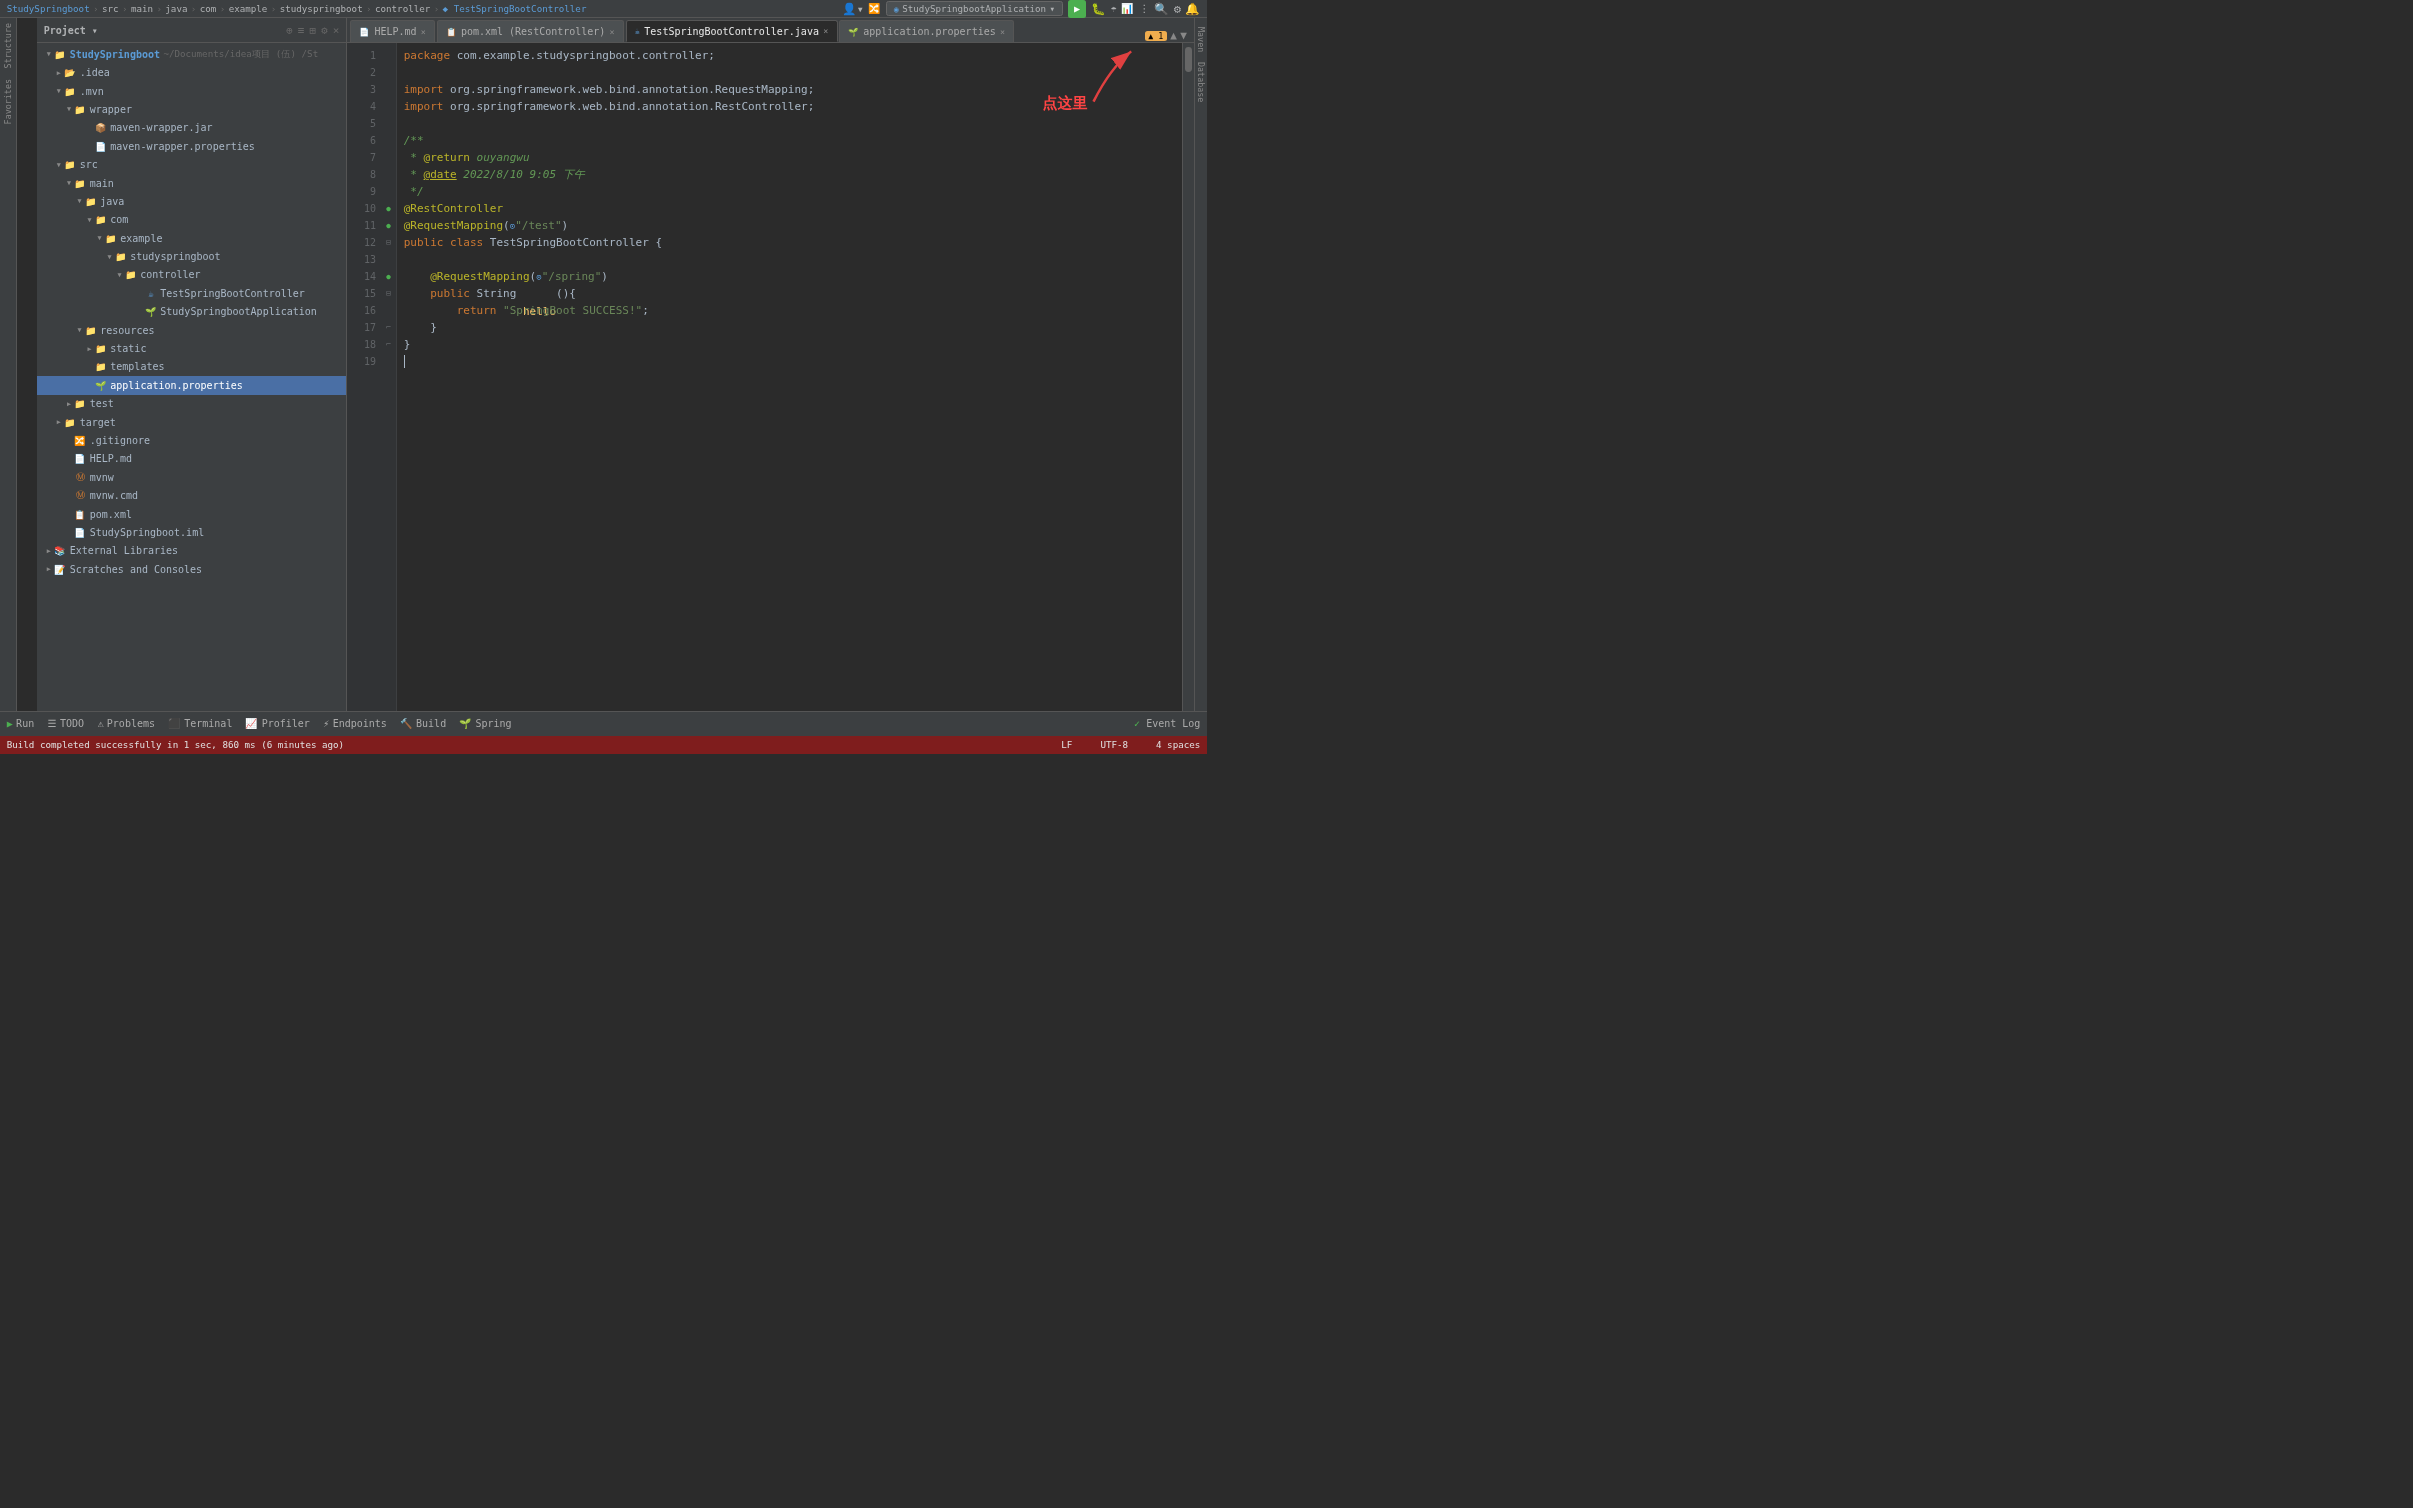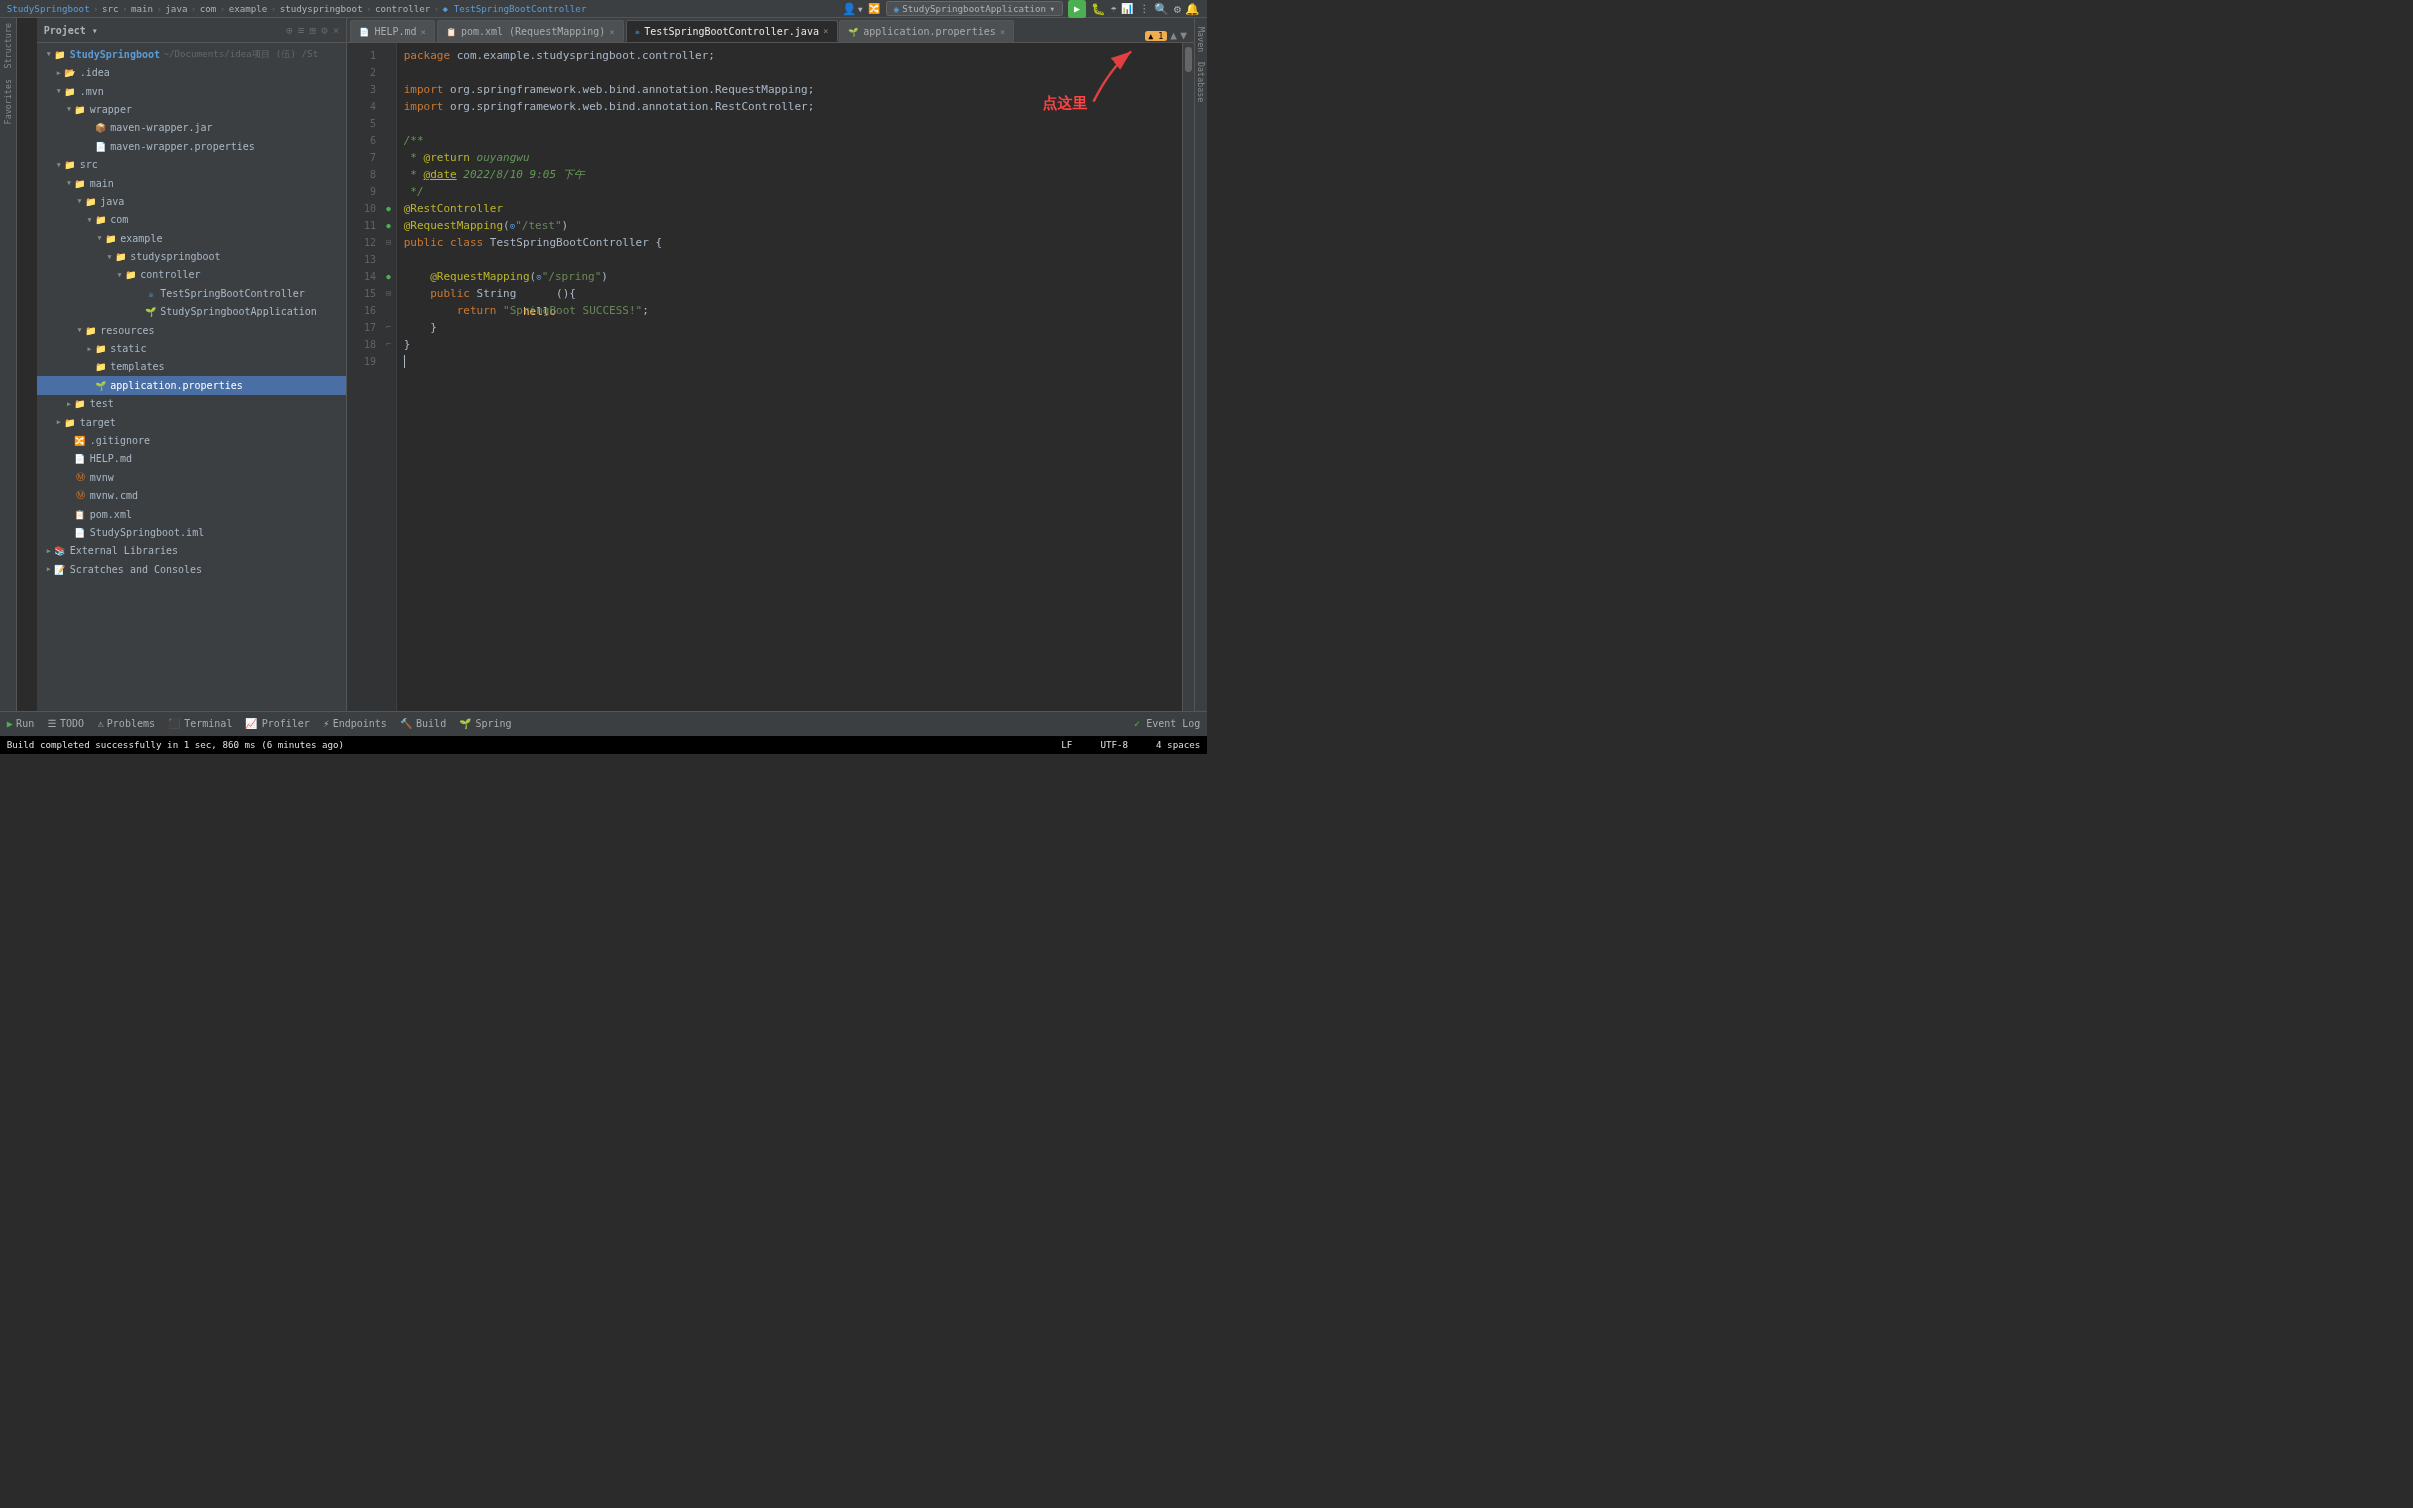--- a/index.html
+++ b/index.html
@@ -249,21 +249,21 @@
     .toolbar-item {
       display: flex;
       align-items: center;
       gap: 3.4px;
       cursor: pointer;
     }
 
     
     .status-bar {
       height: 18.4px;
-      background: #000000;
+      background: #7f1d1d;
       display: flex;
       align-items: center;
       padding: 0 6.7px;
       font-size: 9.2px;
       color: #e0e0e0;
       justify-content: space-between;
     }
     .status-right {
       display: flex;
       gap: 28px;
@@ -589,21 +589,21 @@
   <div class="editor-area">
 
     <div class="editor-tabs">
       <div class="tab">
         <span class="tab-icon-md">📄</span>
         <span>HELP.md</span>
         <span class="tab-close">×</span>
       </div>
       <div class="tab">
         <span class="tab-icon-xml">📋</span>
-        <span>pom.xml (RequestMapping)</span>
+        <span>pom.xml (RestController)</span>
         <span class="tab-close">×</span>
       </div>
       <div class="tab active">
         <span class="tab-icon-java" style="color:#5b9bd5">☕</span>
         <span>TestSpringBootController.java</span>
         <span class="tab-close">×</span>
       </div>
       <div class="tab">
         <span class="tab-icon-props" style="color:#9c9">🌱</span>
         <span>application.properties</span>

